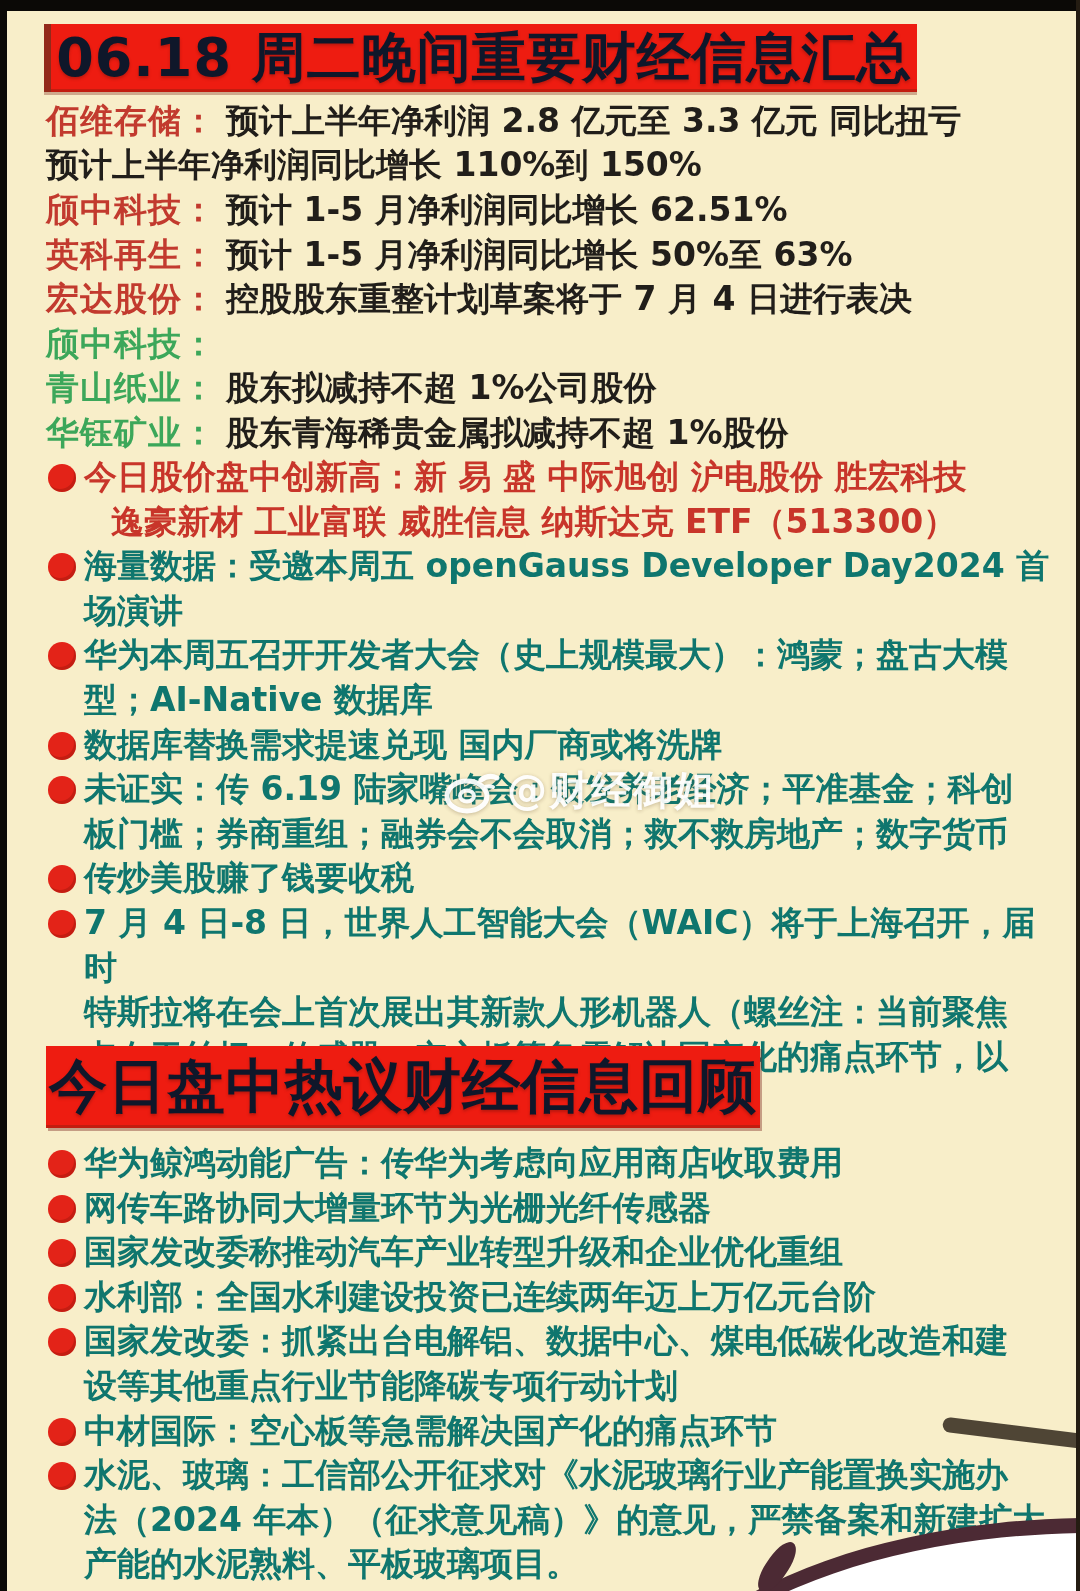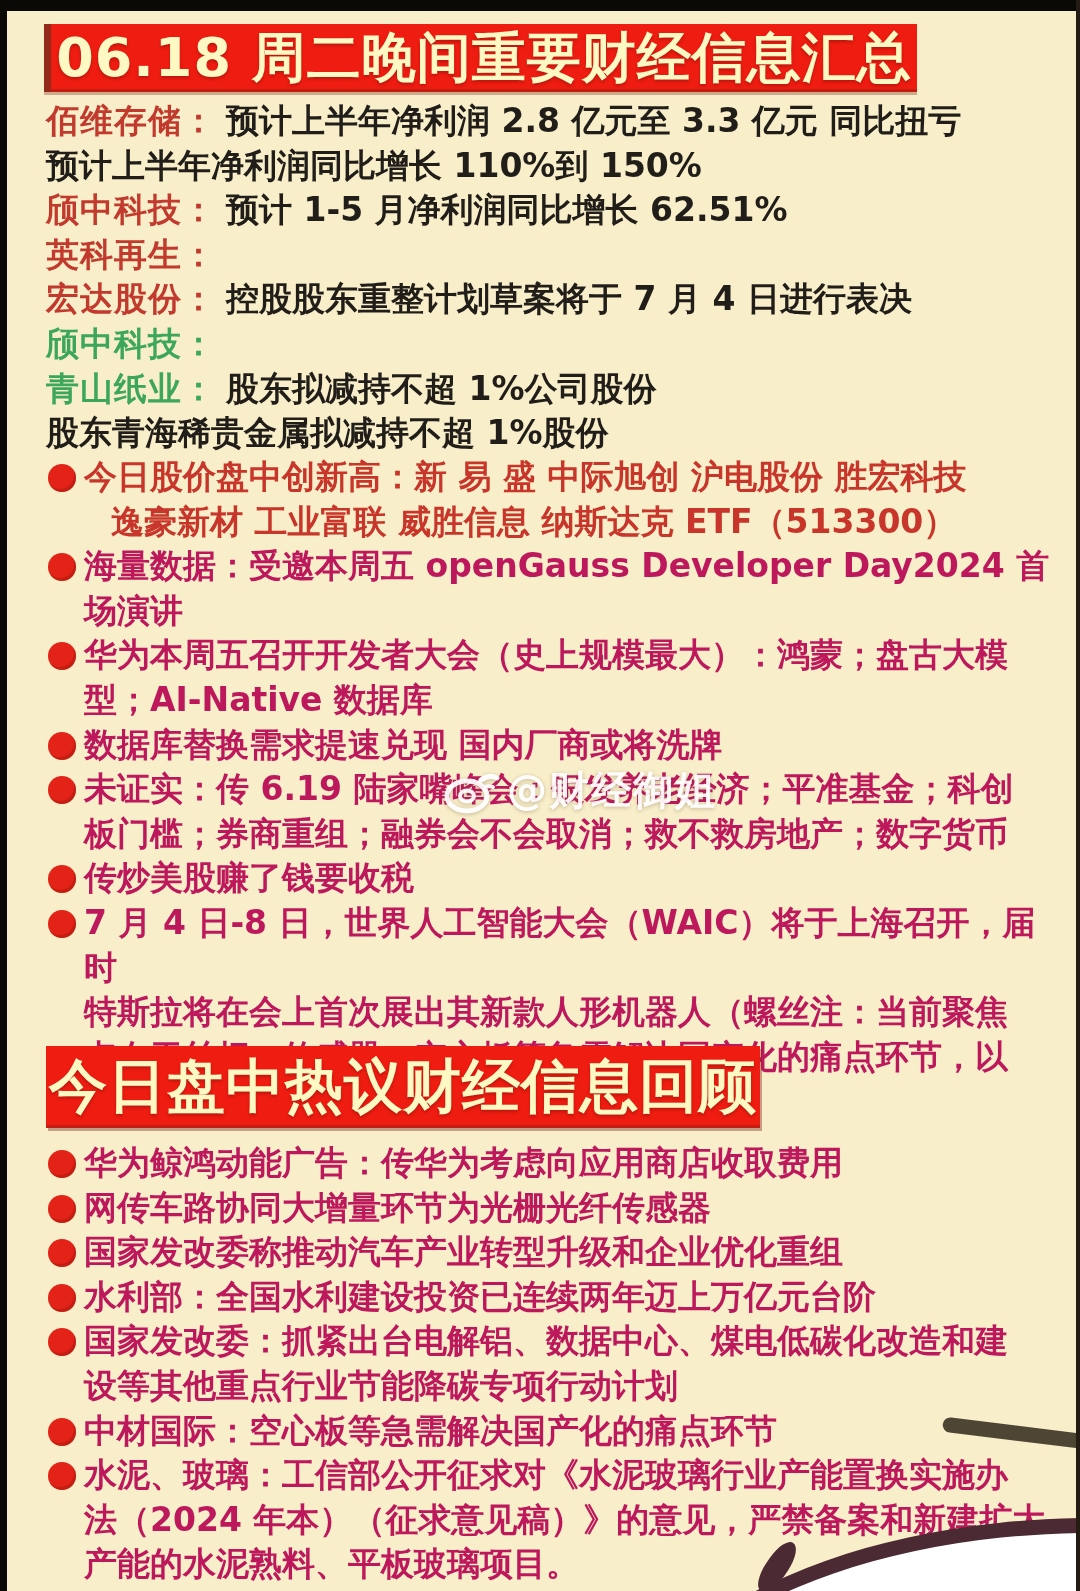--- a/index.html
+++ b/index.html
@@ -13,55 +13,55 @@
     background:#f8eec9;
     font-weight:700;color:#201d19;
   }
   
   .edge{position:absolute;background:#0b0906;z-index:30;}
   .edge-top{left:0;top:0;width:1080px;height:11px;}
   .edge-left{left:0;top:0;width:7px;height:1591px;}
   .edge-right{right:0;top:0;width:4px;height:1591px;background:#241c12;}
   
   .banner{
-    position:absolute;background:#ee1c11;color:#fef9c3;
+    position:absolute;background:#ee1c11;color:#0f172a;
     display:flex;align-items:center;justify-content:center;
     white-space:nowrap;z-index:5;
     text-shadow:0 2px 3px rgba(120,20,10,.45);
   }
   .banner.t1{
     left:44px;top:24px;width:866px;height:68px;
     font-size:54px;letter-spacing:1px;
     border-left:7px solid #93291a;
     box-shadow:0 3px 0 rgba(130,40,25,.35), inset 0 -3px 0 rgba(150,30,15,.5);
   }
   .banner.t2{
     left:46px;top:1046px;width:714px;height:82px;
     font-size:58px;letter-spacing:1px;
     box-shadow:2px 3px 0 rgba(120,35,30,.4), inset 0 -3px 0 rgba(150,30,15,.5);
   }
   
   .stocks{position:absolute;left:46px;top:99px;width:1010px;}
-  .srow{display:flex;height:44.6px;font-size:33px;}
+  .srow{display:flex;align-items:center;height:44.6px;font-size:33px;}
   .sname{margin-right:10px;letter-spacing:1px;}
   .sname.red{color:#c23a2e;}
   .sname.green{color:#3ca75a;}
   .stext{color:#211e1a;}
   
   .blist{position:absolute;left:48px;width:1012px;z-index:4;}
   .b1{top:455px;}
   .b2{top:1141px;}
   .bitem{display:flex;align-items:flex-start;}
   .dot{
     flex:0 0 auto;width:28px;height:28px;border-radius:50%;
     background:#e32318;margin:9px 8px 0 0;
     box-shadow:inset -2px -3px 0 rgba(150,20,10,.4);
   }
   .lines{flex:1;}
-  .ln{font-size:33px;line-height:44.6px;color:#be185d;}
+  .ln{font-size:33px;line-height:44.6px;color:#0f766e;}
   .bitem.redtext .ln{color:#c8352a;}
   .ln.indent{margin-left:27px;}
   
   .watermark{
     position:absolute;left:443px;top:763px;z-index:10;
     display:flex;align-items:center;gap:6px;
     color:#ffffff;opacity:.93;
     filter:drop-shadow(0 1px 2px rgba(90,70,40,.35));
   }
   .wm-text{font-size:40px;letter-spacing:2px;}
@@ -103,33 +103,35 @@
     </div>
     <div class="srow">
       <span class="stext">预计上半年净利润同比增长 110%到 150%</span>
     </div>
     <div class="srow">
       <span class="sname red">颀中科技：</span>
       <span class="stext">预计 1-5 月净利润同比增长 62.51%</span>
     </div>
     <div class="srow">
       <span class="sname red">英科再生：</span>
+      <span class="stext">预计 1-5 月净利润同比增长 50%至 63%</span>
     </div>
     <div class="srow">
       <span class="sname red">宏达股份：</span>
       <span class="stext">控股股东重整计划草案将于 7 月 4 日进行表决</span>
     </div>
     <div class="srow">
       <span class="sname green">颀中科技：</span>
     </div>
     <div class="srow">
       <span class="sname green">青山纸业：</span>
       <span class="stext">股东拟减持不超 1%公司股份</span>
     </div>
     <div class="srow">
+      <span class="sname green">华钰矿业：</span>
       <span class="stext">股东青海稀贵金属拟减持不超 1%股份</span>
     </div>
   </div>
 
   <div class="blist b1">
     <div class="bitem redtext">
       <span class="dot"></span>
       <div class="lines">
         <div class="ln">今日股价盘中创新高：新 易 盛 中际旭创 沪电股份 胜宏科技</div>
         <div class="ln indent">逸豪新材 工业富联 威胜信息 纳斯达克 ETF（513300）</div>

